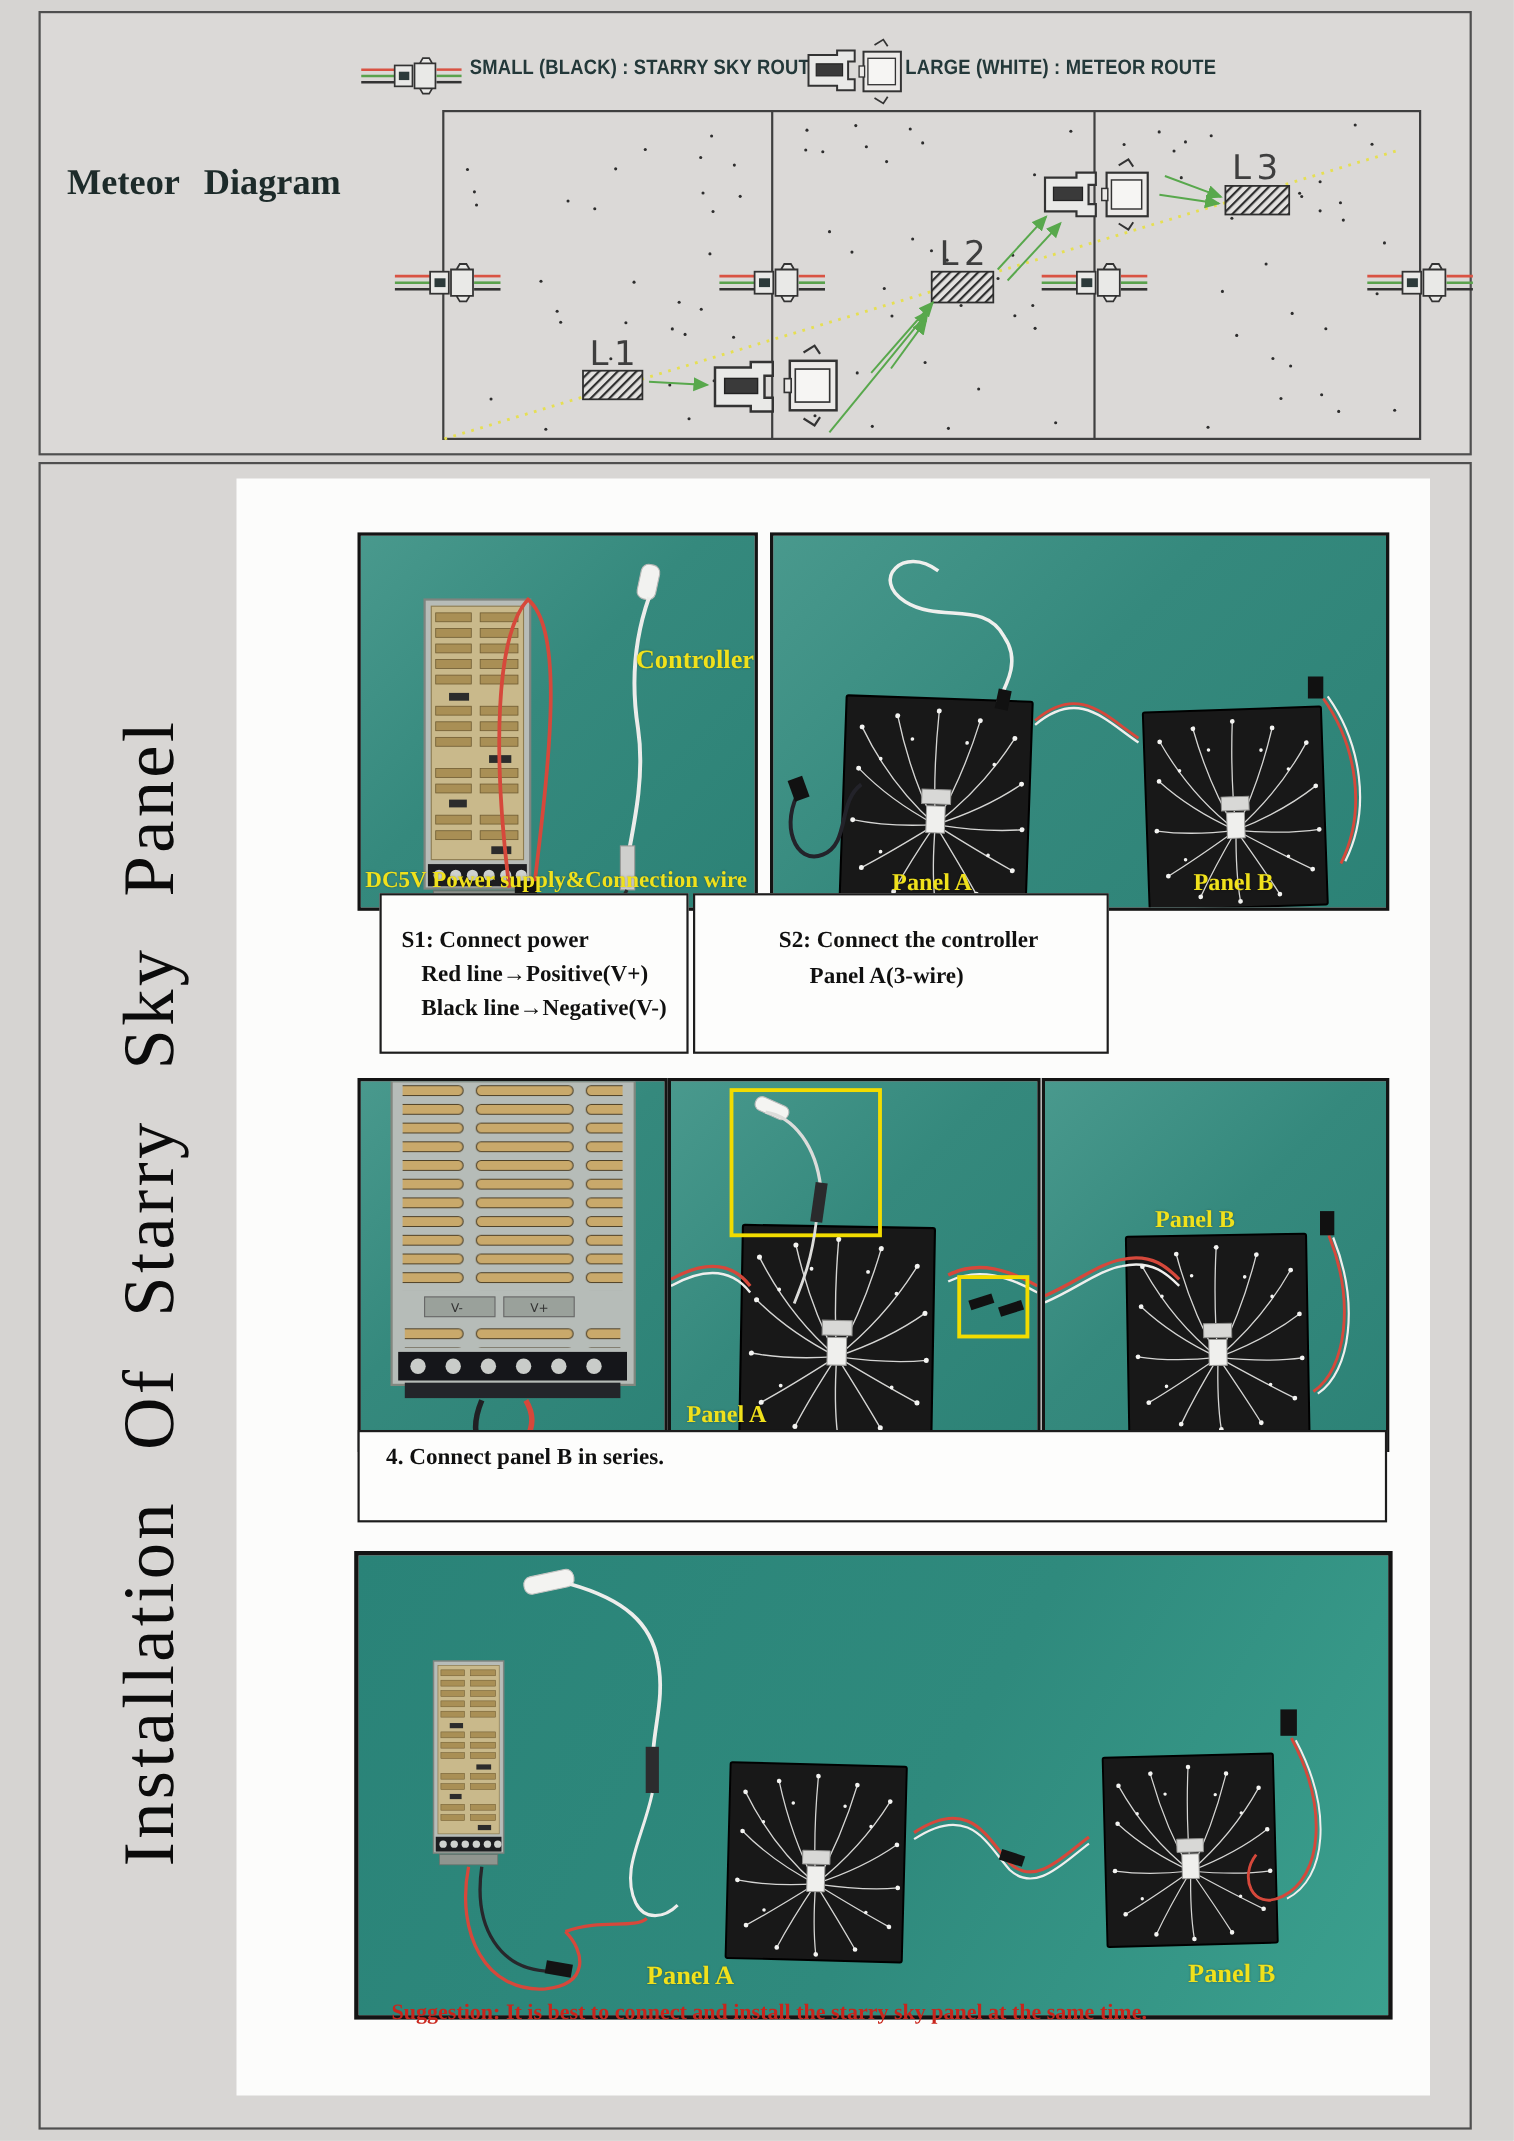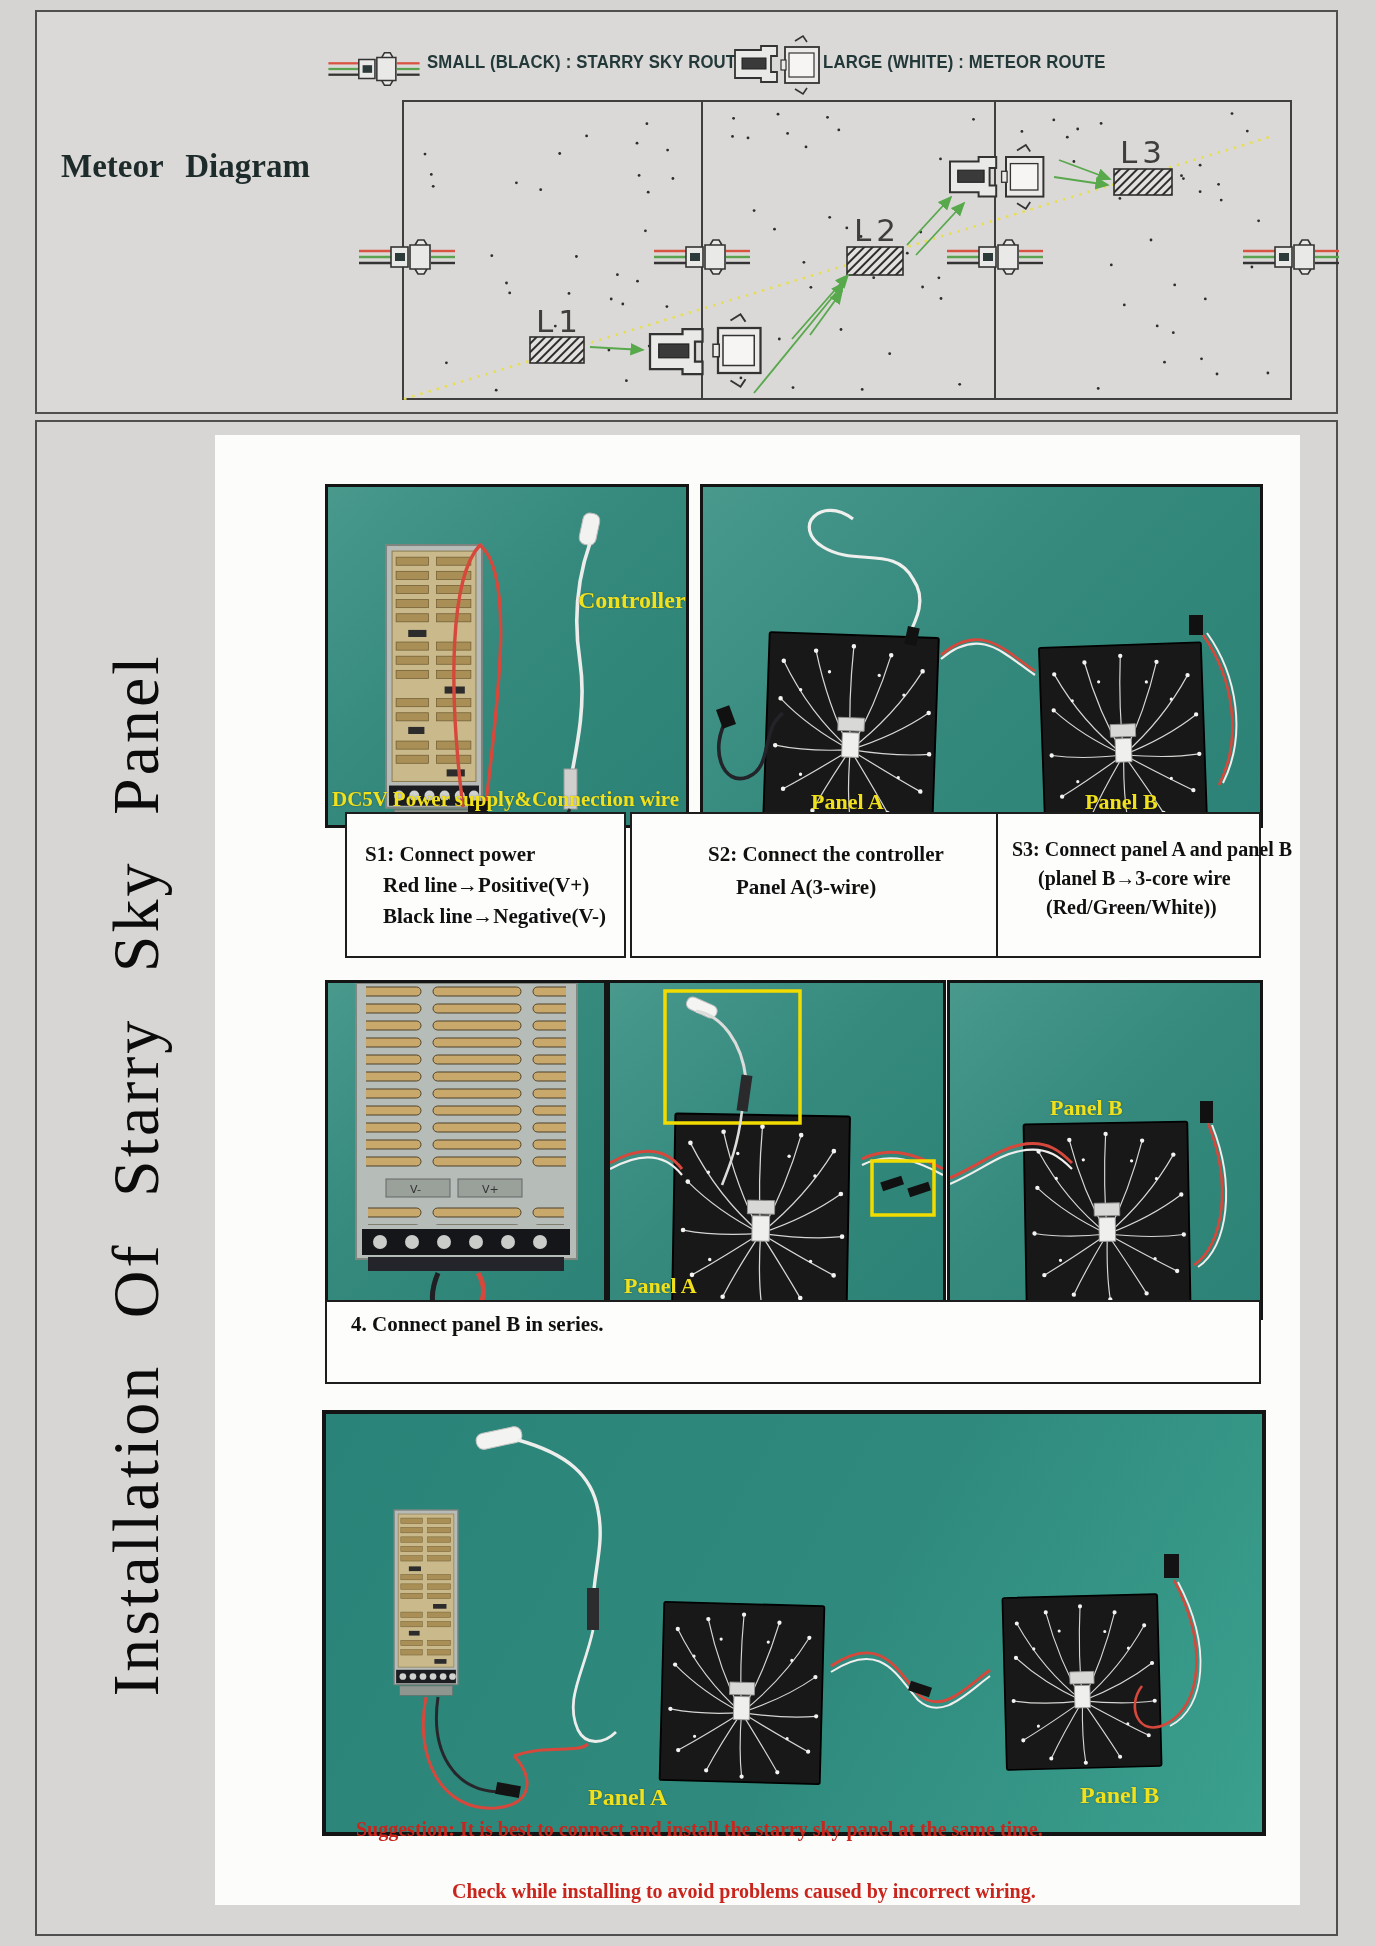--- a/index.html
+++ b/index.html
@@ -371,25 +371,20 @@
 
   <div class="sbox" style="left:345px;top:812px;width:277px;height:142px;font-size:21px;">
     <div class="ln" style="margin:28px 0 0 18px;">S1: Connect power</div>
     <div class="ln" style="margin:6px 0 0 36px;">Red line→Positive(V+)</div>
     <div class="ln" style="margin:6px 0 0 36px;">Black line→Negative(V-)</div>
   </div>
   <div class="sbox" style="left:630px;top:812px;width:358px;height:142px;font-size:21px;padding-left:16px;">
     <div class="ln" style="margin:28px 0 0 60px;">S2: Connect the controller</div>
     <div class="ln" style="margin:8px 0 0 88px;">Panel A(3-wire)</div>
   </div>
-  <div class="sbox" style="left:996px;top:812px;width:261px;height:142px;font-size:20px;">
-    <div class="ln" style="margin:24px 0 0 14px;">S3: Connect panel A and panel B</div>
-    <div class="ln" style="margin:6px 0 0 40px;">(planel B→3-core wire</div>
-    <div class="ln" style="margin:6px 0 0 48px;">(Red/Green/White))</div>
-  </div>
 
   <div class="photo" style="left:325px;top:958px;width:276px;height:334px;">
     <svg width="276" height="334" viewBox="0 0 276 334" style="overflow:hidden">
       <g>
         <rect x="28" y="0" width="221" height="276" fill="#b6bcb8" stroke="#82877f" stroke-width="2"></rect>
         <rect x="38" y="2" width="200" height="188" fill="url(#slt)"></rect>
         <rect x="58" y="196" width="64" height="18" fill="#9aa19b" stroke="#666"></rect>
         <rect x="130" y="196" width="64" height="18" fill="#9aa19b" stroke="#666"></rect>
         <text x="82" y="210" font-family="DejaVu Sans,sans-serif" font-size="11" fill="#333">V-</text>
         <text x="154" y="210" font-family="DejaVu Sans,sans-serif" font-size="11" fill="#333">V+</text>
@@ -471,15 +466,14 @@
         <path d="M852,168 C886,232 880,294 844,312" stroke="#efefed" stroke-width="1.8"></path>
       </g>
       <rect x="583" y="270" width="22" height="10" fill="#131313" transform="rotate(18 594 275)"></rect>
       <rect x="838" y="140" width="15" height="24" fill="#131313"></rect>
     </svg>
     <div class="ylabel" style="left:262px;top:370px;font-size:24px;">Panel A</div>
     <div class="ylabel" style="left:754px;top:368px;font-size:24px;">Panel B</div>
   </div>
 
   <div class="redtxt" style="left:356px;top:1818px;">Suggestion: It is best to connect and install the starry sky panel at the same time.</div>
-  <div class="redtxt" style="left:452px;top:1880px;">Check while installing to avoid problems caused by incorrect wiring.</div>
 
 </div>
 
 </body></html>

